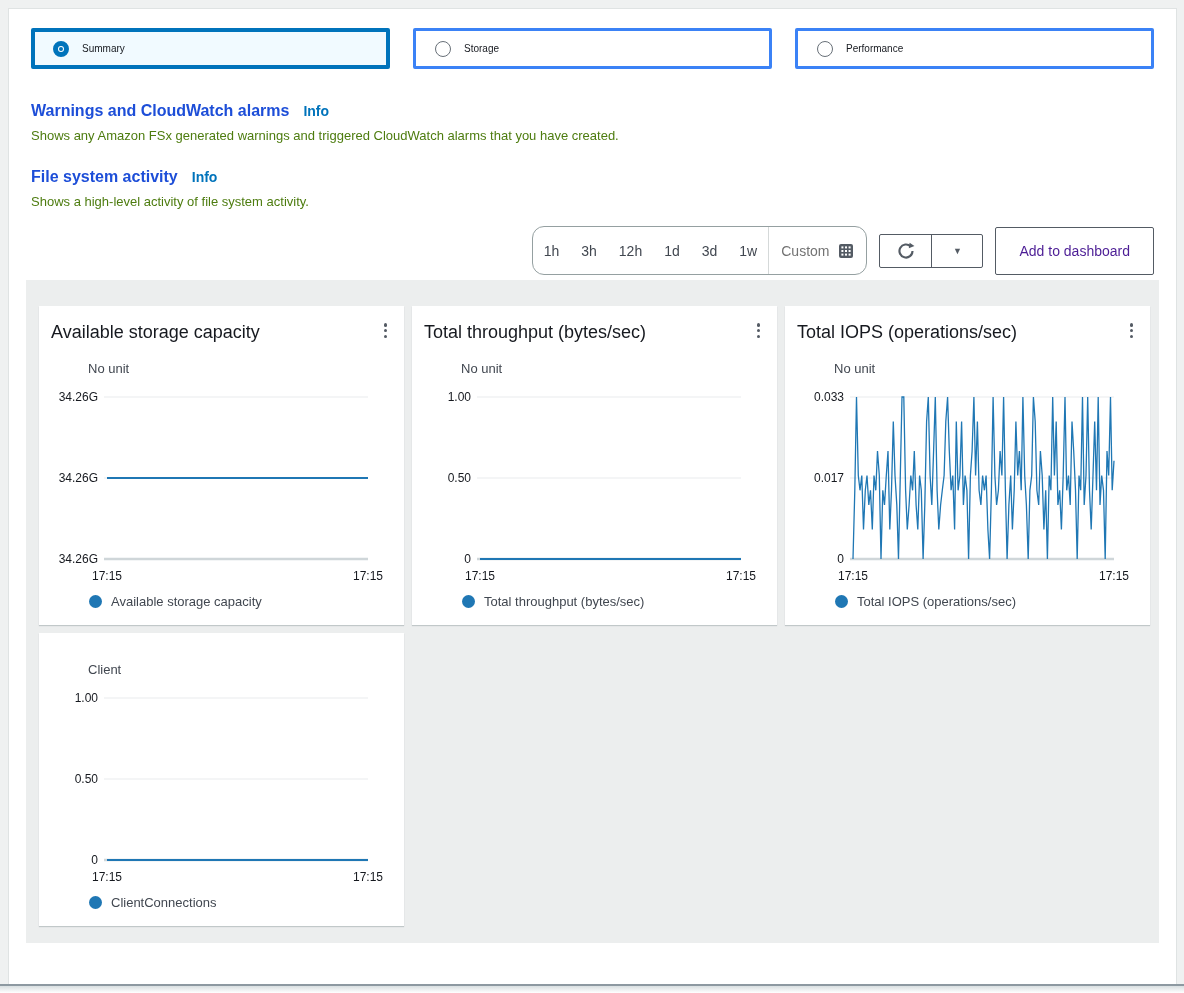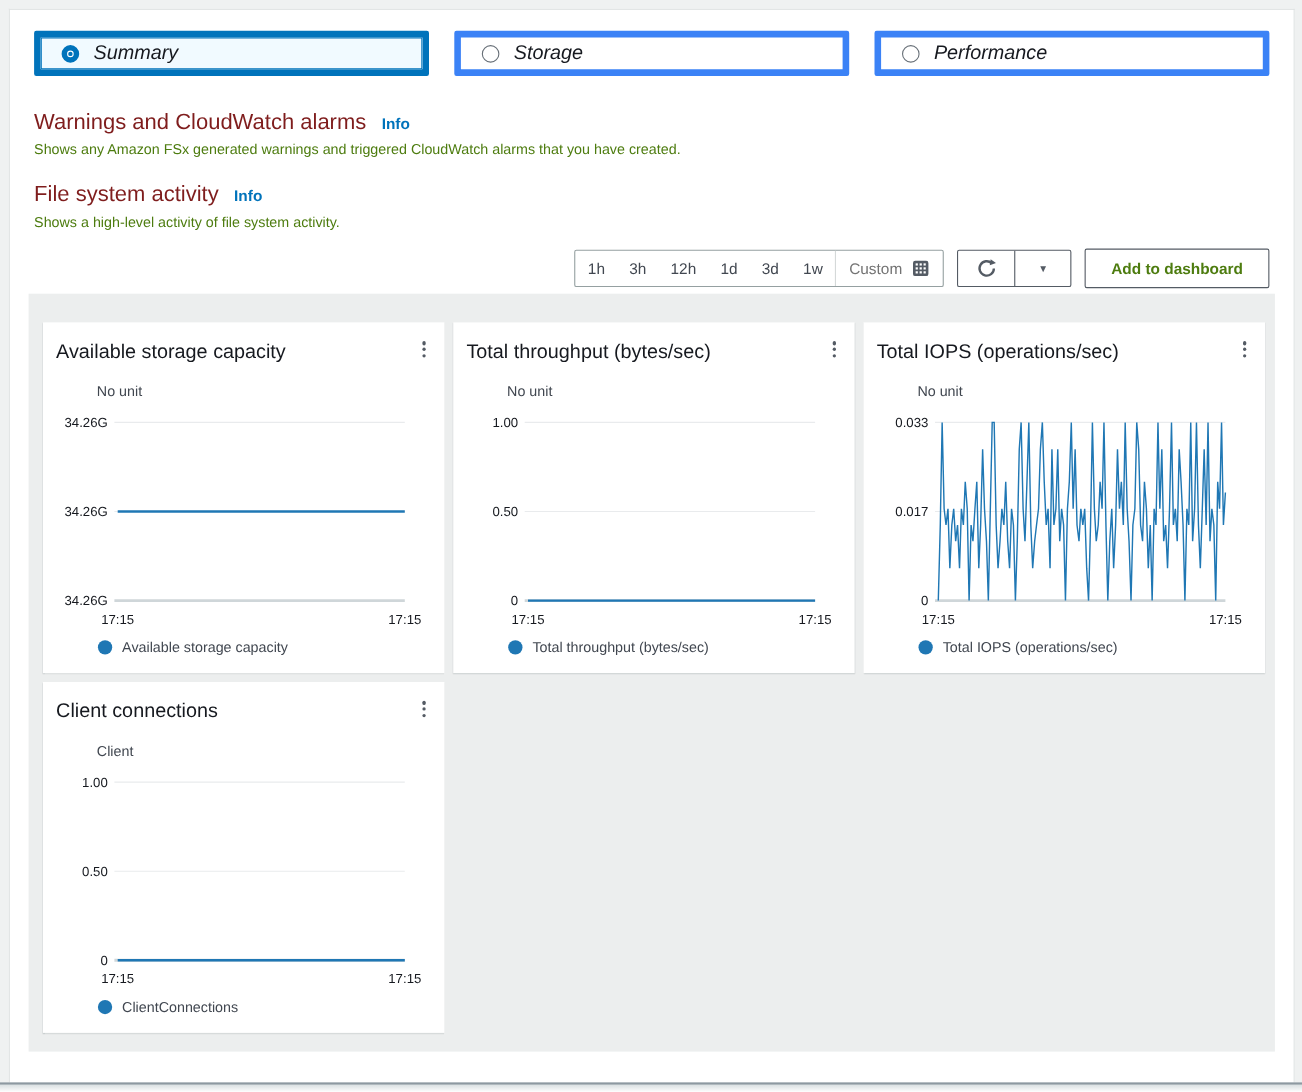--- a/index.html
+++ b/index.html
@@ -22,25 +22,25 @@
   .footer-rule {
     height:9px; margin:0;
     border-top:2px solid #8d99a1;
     background:linear-gradient(#d9dfe1,#ffffff);
   }
 
   
   .tabs { display:flex; gap:23px; }
   .tile {
     flex:1; height:41px;
-    border:6px solid #3b82f6; border-radius:2px;
+    border:3px solid #3b82f6; border-radius:2px;
     background:#fff;
     display:flex; align-items:center; gap:13px;
     padding:0 19px;
-    font-size:18px; cursor:pointer;font-style:italic;
+    font-size:10px; cursor:pointer;
   }
   .tile.selected {
     border-color:#0073bb;
     box-shadow:inset 0 0 0 1px #0073bb;
     background:#f1faff;
   }
   .radio {
     width:16px; height:16px; flex:0 0 16px;
     border-radius:50%; border:1px solid #687078; background:#fff;
     position:relative;
@@ -48,55 +48,55 @@
   .tile.selected .radio { border:5px solid #0073bb; }
   .tile.selected .radio::after {
     content:""; position:absolute; inset:1px;
     background:#0073bb; border-radius:50%;
   }
 
   
   .section { margin-top:31px; }
   .section + .section { margin-top:23px; }
   .sec-head { display:flex; align-items:baseline; gap:14px; }
-  .sec-head h2 { margin:0; font-size:20px; font-weight:normal; color:#7f1d1d; line-height:22px; }
+  .sec-head h2 { margin:0; font-size:16px; font-weight:bold; color:#1d4ed8; line-height:22px; }
   .info-link { font-size:14px; font-weight:bold; color:#0073bb; text-decoration:none; cursor:pointer; }
   .desc { margin:6px 0 0; font-size:13px; color:#4d7c0f; line-height:15px; }
 
   
   .controls {
     margin-top:17px;
     display:flex; justify-content:flex-end; align-items:center; gap:12px;
   }
   .range-group {
-    display:flex; align-items:stretch; height:34px;
-    border:1px solid #95a0a1; background:#fff; border-radius:2px;
+    display:flex; align-items:stretch; height:49px;
+    border:1px solid #95a0a1; background:#fff; border-radius:12px;
   }
   .range-item {
     padding:0 11px; font-size:14px; color:#414750;
     display:flex; align-items:center; cursor:pointer;
   }
   .range-custom {
     display:flex; align-items:center; gap:9px;
     padding:0 12px; border-left:1px solid #d5d9d9;
     font-size:14px; color:#737373; cursor:pointer;
   }
   .btn-group { display:flex; height:34px; border:1px solid #545b64; border-radius:2px; background:#fff; }
   .icon-btn {
     width:51px; border:none; background:none; cursor:pointer;
     display:flex; align-items:center; justify-content:center;
     color:#545b64;
   }
   .icon-btn + .icon-btn { border-left:1px solid #545b64; }
   .caret { font-size:9px; color:#545b64; }
   .btn {
-    height:36px; padding:0 23px;
+    height:48px; padding:0 23px;
     border:1px solid #545b64; border-radius:2px; background:#fff;
     font-family:"Liberation Sans", sans-serif;
-    font-size:14px; font-weight:bold; color:#4d7c0f; cursor:pointer;
+    font-size:14px; font-weight:normal; color:#4c1d95; cursor:pointer;
   }
 
   
   .panel {
     margin:5px -5px 0;
     background:#eceeee;
     padding:26px 13px 17px;
     display:grid;
     grid-template-columns:repeat(3,1fr);
     gap:8px;
@@ -259,24 +259,20 @@
           <text x="317" y="195" text-anchor="middle" font-size="12" fill="#16191f">17:15</text>
           <polyline points="56.0,174.0 57.8,105.3 59.5,12.0 61.3,90.5 63.0,105.3 64.8,90.5 66.5,144.5 68.3,105.3 70.0,90.5 71.8,120.0 73.5,105.3 75.3,144.5 77.0,90.5 78.8,105.3 80.5,66.0 82.3,90.5 84.0,174.0 85.8,105.3 87.5,120.0 89.3,90.5 91.0,66.0 92.8,144.5 94.5,105.3 96.3,36.5 98.0,90.5 99.8,120.0 101.5,174.0 103.3,90.5 105.0,12.0 106.8,12.0 108.6,105.3 110.3,144.5 112.1,120.0 113.8,90.5 115.6,105.3 117.3,66.0 119.1,120.0 120.8,144.5 122.6,90.5 124.3,105.3 126.1,174.0 127.8,120.0 129.6,36.5 131.3,12.0 133.1,90.5 134.8,120.0 136.6,66.0 138.3,12.0 140.1,105.3 141.8,144.5 143.6,120.0 145.3,105.3 147.1,90.5 148.8,36.5 150.6,12.0 152.3,66.0 154.1,105.3 155.8,90.5 157.6,144.5 159.3,36.5 161.1,105.3 162.9,90.5 164.6,36.5 166.4,120.0 168.1,90.5 169.9,105.3 171.6,174.0 173.4,90.5 175.1,66.0 176.9,12.0 178.6,90.5 180.4,36.5 182.1,105.3 183.9,120.0 185.6,90.5 187.4,105.3 189.1,90.5 190.9,144.5 192.6,174.0 194.4,105.3 196.1,12.0 197.9,90.5 199.6,120.0 201.4,105.3 203.1,66.0 204.9,90.5 206.6,12.0 208.4,105.3 210.1,174.0 211.9,120.0 213.7,90.5 215.4,144.5 217.2,105.3 218.9,36.5 220.7,90.5 222.4,66.0 224.2,105.3 225.9,12.0 227.7,90.5 229.4,120.0 231.2,174.0 232.9,105.3 234.7,90.5 236.4,12.0 238.2,36.5 239.9,105.3 241.7,120.0 243.4,66.0 245.2,90.5 246.9,144.5 248.7,105.3 250.4,174.0 252.2,90.5 253.9,105.3 255.7,12.0 257.4,90.5 259.2,36.5 260.9,120.0 262.7,105.3 264.4,144.5 266.2,90.5 268.0,12.0 269.7,105.3 271.5,90.5 273.2,120.0 275.0,36.5 276.7,66.0 278.5,105.3 280.2,174.0 282.0,90.5 283.7,105.3 285.5,12.0 287.2,120.0 289.0,90.5 290.7,12.0 292.5,105.3 294.2,144.5 296.0,90.5 297.7,36.5 299.5,105.3 301.2,12.0 303.0,120.0 304.7,90.5 306.5,105.3 308.2,174.0 310.0,66.0 311.7,90.5 313.5,12.0 315.2,105.3 317.0,75.8" fill="none" stroke="#1f77b4" stroke-width="1.3"></polyline>
         </svg>
       <div class="legend">
         <span class="swatch" style="background: rgb(31, 119, 180);"></span>
         <span>Total IOPS (operations/sec)</span>
       </div>
     </div>
 
     <div class="card">
-      <div class="card-head">
-        <h3 class="card-title">Client connections</h3>
-        <button class="menu-btn"><span><i></i><i></i><i></i></span></button>
-      </div>
       <div class="unit">Client</div>
       <svg class="chart" width="341" height="204" viewBox="0 0 341 204">
           <line x1="53" x2="317" y1="12" y2="12" stroke="#e9ebed" stroke-width="1"></line>
           <text x="47" y="16" text-anchor="end" font-size="12" fill="#16191f">1.00</text>
           <line x1="53" x2="317" y1="93" y2="93" stroke="#e9ebed" stroke-width="1"></line>
           <text x="47" y="97" text-anchor="end" font-size="12" fill="#16191f">0.50</text>
           <line x1="53" x2="317" y1="174" y2="174" stroke="#cfd6d9" stroke-width="2.6"></line>
           <text x="47" y="178" text-anchor="end" font-size="12" fill="#16191f">0</text>
           <text x="56" y="195" text-anchor="middle" font-size="12" fill="#16191f">17:15</text>
           <text x="317" y="195" text-anchor="middle" font-size="12" fill="#16191f">17:15</text>

